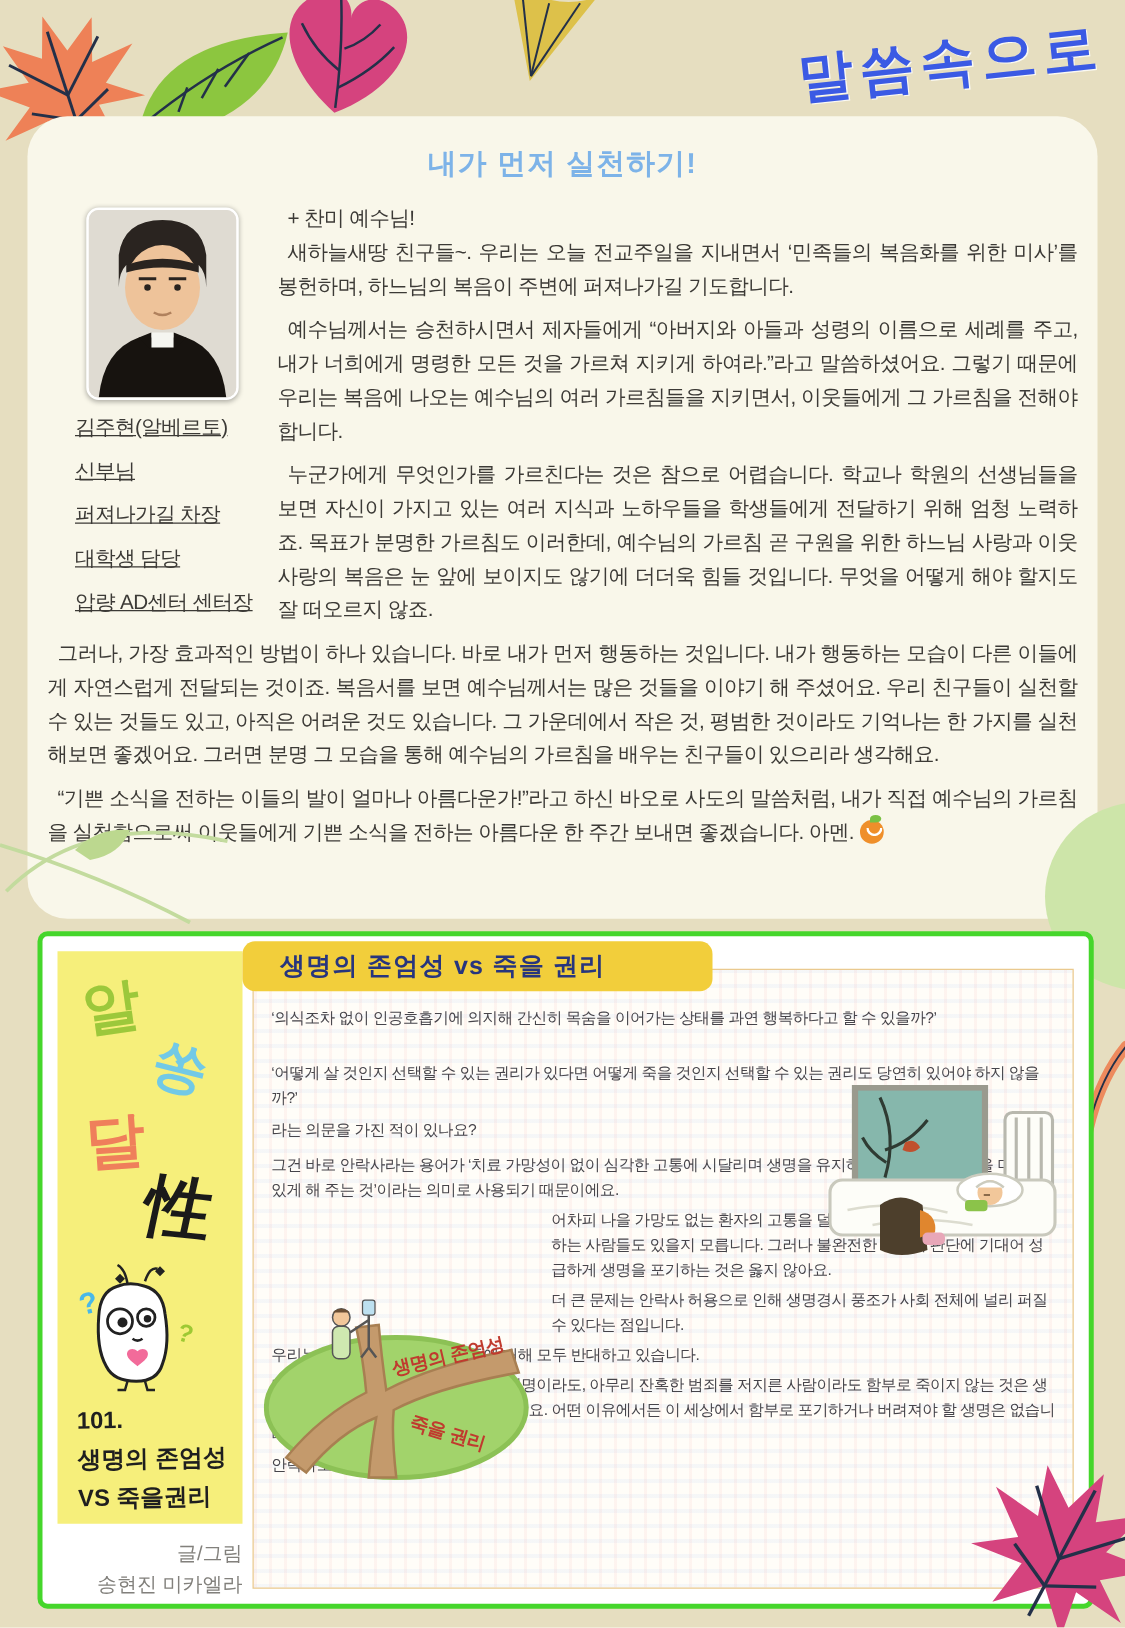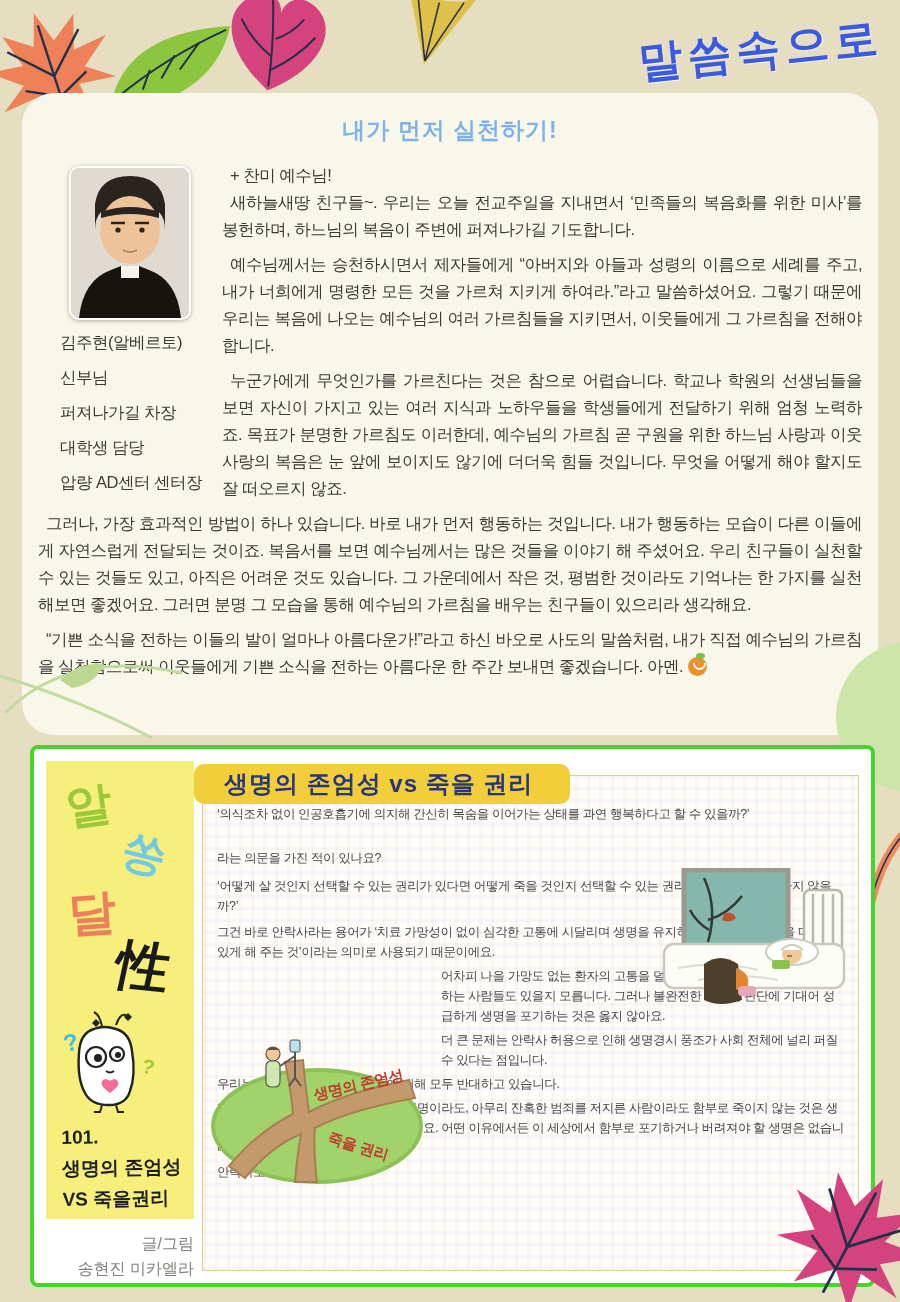--- a/index.html
+++ b/index.html
@@ -12,21 +12,21 @@
     color:#3b5ae4;transform:rotate(-6deg);letter-spacing:5px;text-shadow:1px 1px 0 rgba(255,255,255,.8);}
 
   
   .card{position:absolute;left:22px;top:93px;width:856px;height:642px;background:#f9f7ea;
     border-radius:32px;box-sizing:border-box;padding:18px 16px 14px 16px;z-index:1;}
   .card h1{text-align:center;color:#7db3e8;font-size:23px;font-weight:bold;margin:4px 0 16px 0;letter-spacing:1px;}
   .author{float:left;width:156px;margin:4px 14px 4px 14px;text-align:center;}
   .photo{width:118px;height:150px;margin:0 auto;border-radius:10px;overflow:hidden;border:2px solid #fff;
     box-shadow:0 1px 4px rgba(0,0,0,.3);background:#dfdbd2;}
   .caption{margin-top:9px;}
-  .caption p{font-size:14.5px;color:#55504a;line-height:21px;margin:1px 0;}
+  .caption p{font-size:14.5px;color:#55504a;line-height:21px;margin:1px 0;text-decoration:underline;}
   .body-text p{font-size:16.5px;color:#3c3a36;line-height:27px;text-align:justify;margin:0 0 8px 0;
     text-indent:8px;letter-spacing:-0.5px;}
   .body-text p.greeting{margin-bottom:0;}
   .mascot{display:inline-block;width:19px;height:19px;border-radius:50%;background:#ef8f2a;position:relative;
     vertical-align:-4px;margin-left:5px;}
   .mascot::before{content:"";position:absolute;top:-4px;left:8px;width:9px;height:6px;background:#7ac143;
     border-radius:60% 60% 60% 0;}
   .mascot::after{content:"";position:absolute;top:6px;left:5px;width:9px;height:5px;border:2px solid #fff;
     border-top:none;border-radius:0 0 8px 8px;}
 
@@ -38,22 +38,22 @@
   .lg0{left:20px;top:14px;font-size:46px;color:#9cc83b;transform:rotate(-8deg);}
   .lg1{left:76px;top:64px;font-size:44px;color:#72c9e6;transform:rotate(14deg);}
   .lg2{left:22px;top:120px;font-size:48px;color:#ef7f5b;transform:rotate(-4deg);}
   .lg3{left:70px;top:170px;font-size:54px;color:#1a1a1a;transform:rotate(6deg) skewX(-6deg);
     font-family:"Liberation Serif","DejaVu Serif",serif;}
   .doodle{position:absolute;left:16px;top:246px;}
   .episode{position:absolute;left:16px;top:360px;font-size:19px;font-weight:bold;color:#1f1f1f;
     line-height:31px;transform:rotate(-1deg);}
   .credit{position:absolute;left:4px;top:482px;width:156px;text-align:right;font-size:16px;
     color:#82807c;line-height:25px;}
-  .header-bar{position:absolute;left:160px;top:15px;width:376px;height:40px;background:#f2ce3b;
-    border-radius:10px;color:#27357e;font-size:24px;font-weight:bold;line-height:40px;padding-left:30px;
+  .header-bar{position:absolute;left:160px;top:4px;width:376px;height:40px;background:#f2ce3b;
+    border-radius:10px;color:#27357e;font-size:20px;font-weight:bold;line-height:40px;padding-left:30px;
     box-sizing:border-box;z-index:3;letter-spacing:1px;}
   .content{position:absolute;left:168px;top:26px;right:12px;bottom:12px;border:1px solid #eac98f;
     background-color:#fffdf8;
     background-image:repeating-linear-gradient(90deg,rgba(242,160,160,.10) 0 3px,rgba(0,0,0,0) 3px 12px),
                      repeating-linear-gradient(0deg,rgba(160,190,242,.10) 0 3px,rgba(0,0,0,0) 3px 12px);}
   .ftext{position:relative;height:100%;box-sizing:border-box;padding:28px 14px 8px 14px;overflow:hidden;
     font-size:12.5px;color:#46444a;letter-spacing:-0.4px;line-height:20px;}
   .ftext p{margin:0 0 4px 0;}
   .wrapright{padding-right:235px;}
   .indented{margin-left:224px;}
@@ -200,22 +200,22 @@
       <div>글/그림</div>
       <div>송현진 미카엘라</div>
     </div>
 
     <div class="header-bar">생명의 존엄성 vs 죽을 권리</div>
 
     <div class="content">
       <div class="ftext">
 
         <p style="margin-bottom:24px;">‘의식조차 없이 인공호흡기에 의지해 간신히 목숨을 이어가는 상태를 과연 행복하다고 할 수 있을까?’</p>
+        <p style="margin-bottom:6px;">‘어떻게 살 것인지 선택할 수 있는 권리가 있다면 어떻게 죽을 것인지 선택할 수 있는 권리도 당연히 있어야 하지 않을까?’</p>
         <p style="margin-bottom:8px;">라는 의문을 가진 적이 있나요?</p>
-        <p style="margin-bottom:6px;">‘어떻게 살 것인지 선택할 수 있는 권리가 있다면 어떻게 죽을 것인지 선택할 수 있는 권리도 당연히 있어야 하지 않을까?’</p>
 
 
         <p>그건 바로 안락사라는 용어가 ‘치료 가망성이 없이 심각한 고통에 시달리며 생명을 유지하고 있는 환자가 생을 마칠 수 있게 해 주는 것’이라는 의미로 사용되기 때문이에요.</p>
 
         <div class="indented">
           <p>어차피 나을 가망도 없는 환자의 고통을 덜어주는 것이 왜 잘못이냐고 생각하는 사람들도 있을지 모릅니다. 그러나 불완전한 의학적 판단에 기대어 성급하게 생명을 포기하는 것은 옳지 않아요.</p>
           <p>더 큰 문제는 안락사 허용으로 인해 생명경시 풍조가 사회 전체에 널리 퍼질 수 있다는 점입니다.</p>
         </div>
 
         <p>우리는 자살, 낙태, 살인, 사형 등에 대해 모두 반대하고 있습니다.</p>

